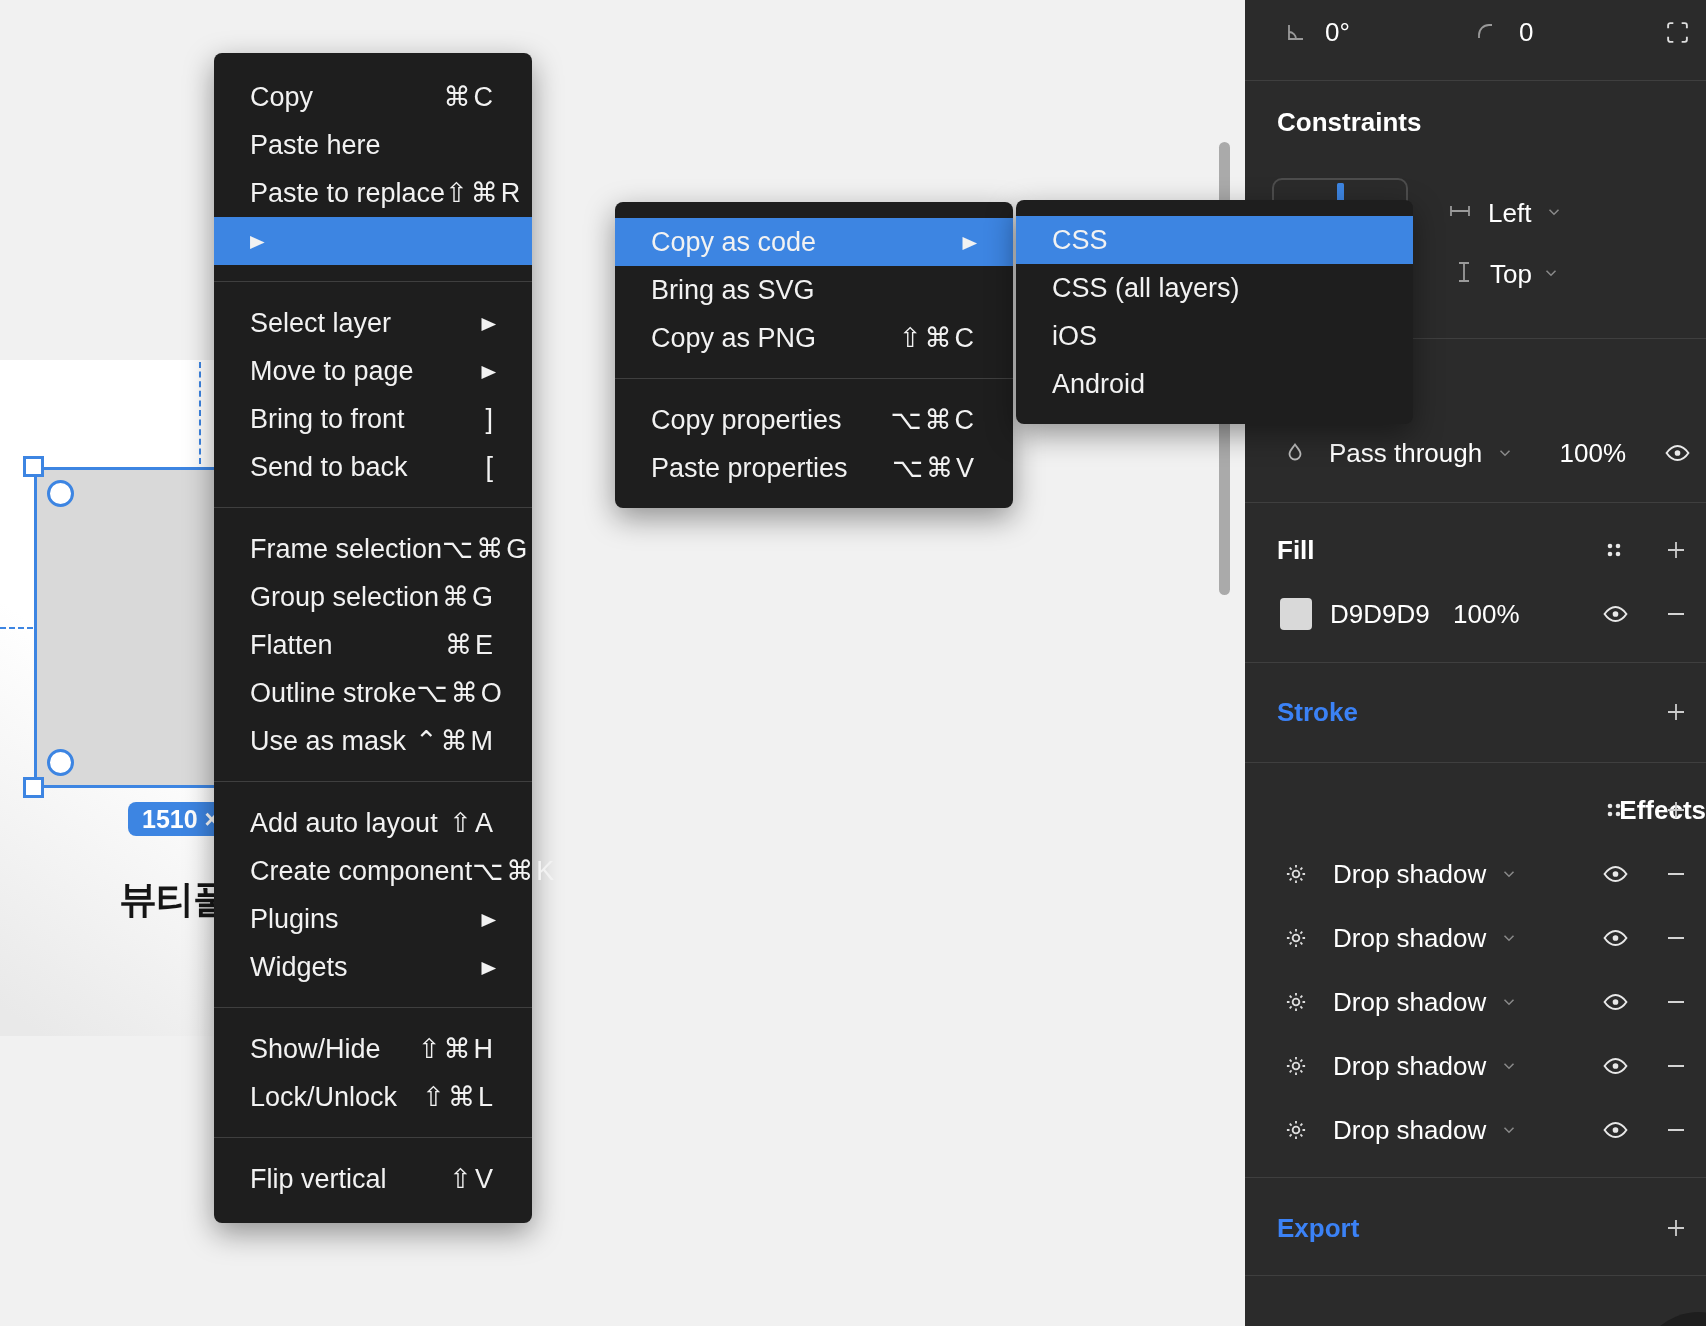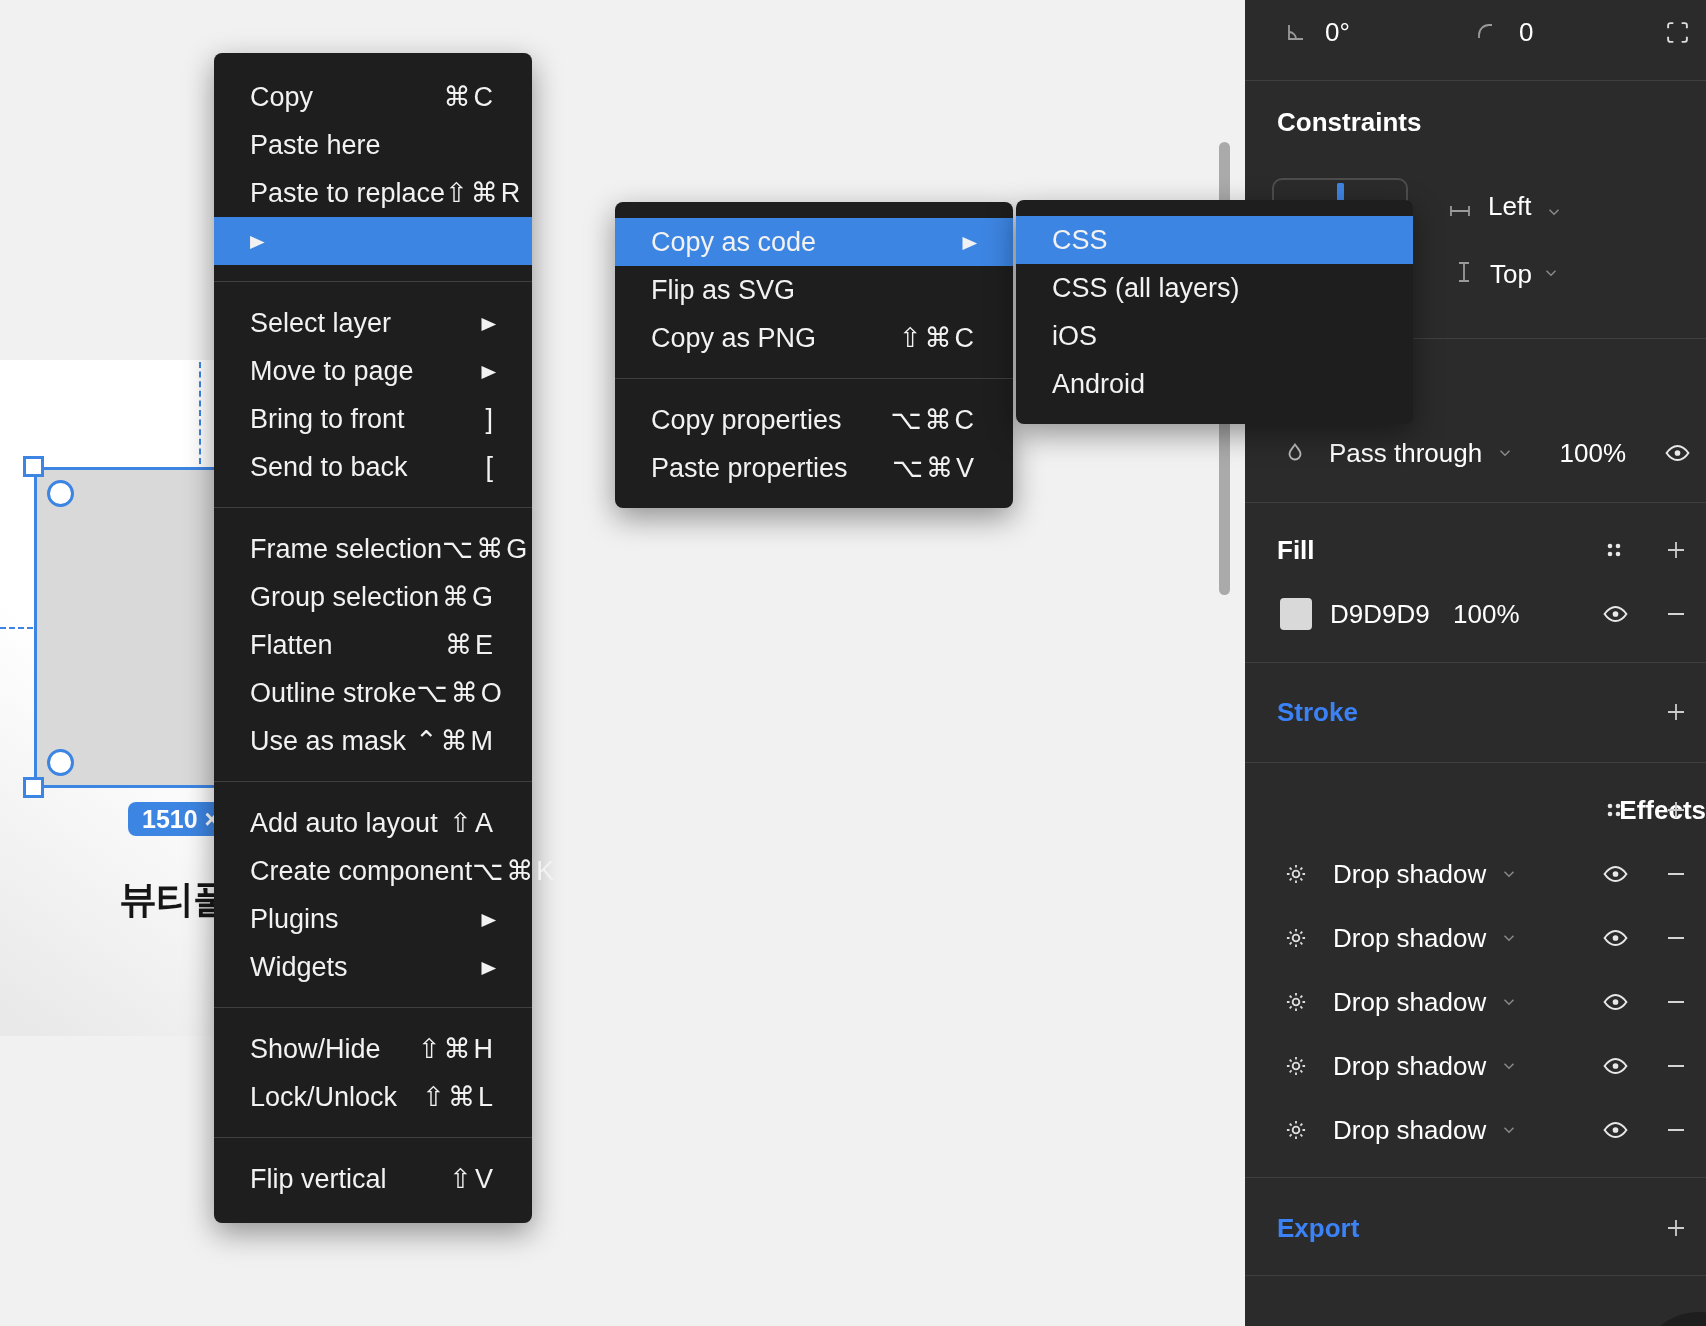--- a/index.html
+++ b/index.html
@@ -163,21 +163,21 @@
       <span class="mi-label">Flip vertical</span>
       <span class="mi-shortcut">⇧V</span>
     </div>
   </div>
 <div class="menu" id="paste-as-menu">
     <div class="mi hl">
       <span class="mi-label">Copy as code</span>
       <span class="mi-arrow">▶</span>
     </div>
     <div class="mi">
-      <span class="mi-label">Flip as SVG</span>
+      <span class="mi-label">Bring as SVG</span>
     </div>
     <div class="mi">
       <span class="mi-label">Copy as PNG</span>
       <span class="mi-shortcut">⇧⌘C</span>
     </div>
     <div class="menu-divider"></div>
     <div class="mi">
       <span class="mi-label">Copy properties</span>
       <span class="mi-shortcut">⌥⌘C</span>
     </div>
@@ -228,21 +228,21 @@
 
   <div class="sec-title" style="position:absolute; left:32px; top:107px;">Constraints</div>
   <div class="constraint-box">
     <div class="c-tick"></div>
   </div>
   <span style="position:absolute; left:203px; top:199px;">
     <svg width="24" height="24" viewBox="0 0 24 24" fill="none" stroke="#9a9a9a" stroke-width="1.8">
       <path d="M3 7v10M21 7v10M3 12h18"></path>
     </svg>
   </span>
-  <span class="val" style="position:absolute; left:243px; top:191px;">Left</span>
+  <span class="val" style="position:absolute; left:243px; top:198px;">Left</span>
   <span style="position:absolute; left:300px; top:203px;">
     <svg width="18" height="18" viewBox="0 0 24 24" fill="none" stroke="#8a8a8a" stroke-width="2">
         <path d="M6 9l6 6 6-6"></path>
       </svg>
   </span>
   <span style="position:absolute; left:207px; top:260px;">
     <svg width="24" height="24" viewBox="0 0 24 24" fill="none" stroke="#9a9a9a" stroke-width="1.8">
       <path d="M7 3h10M12 3v18M7 21h10"></path>
     </svg>
   </span>

